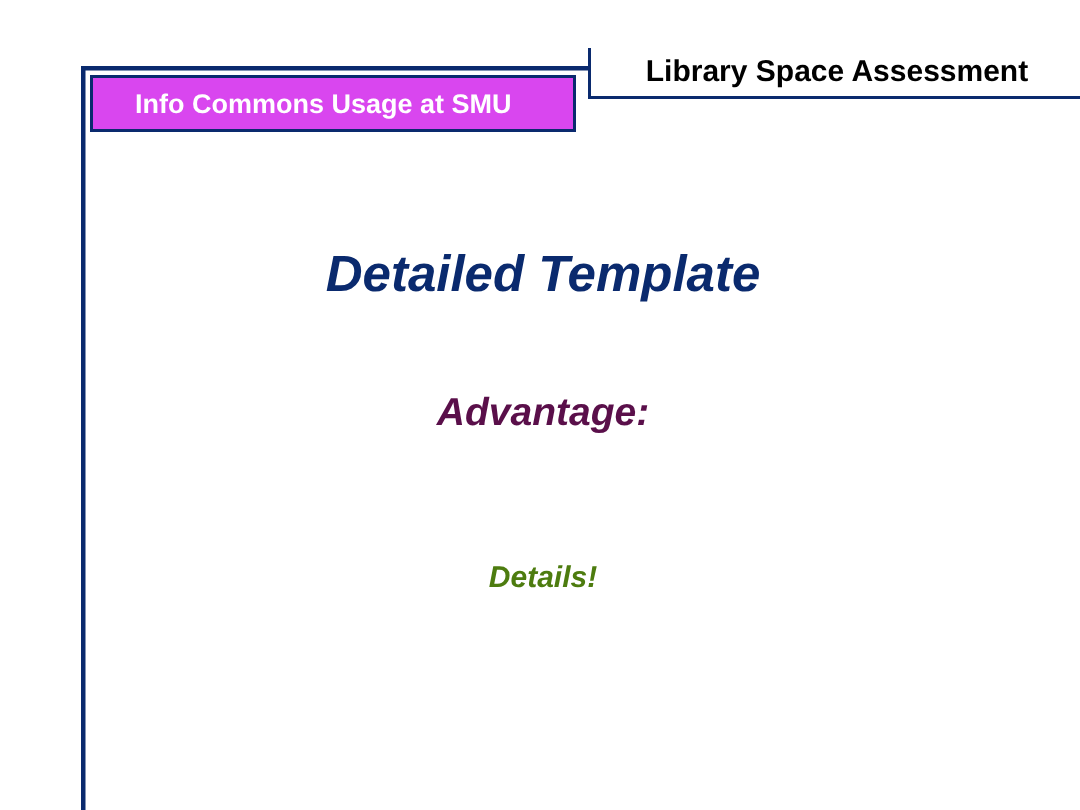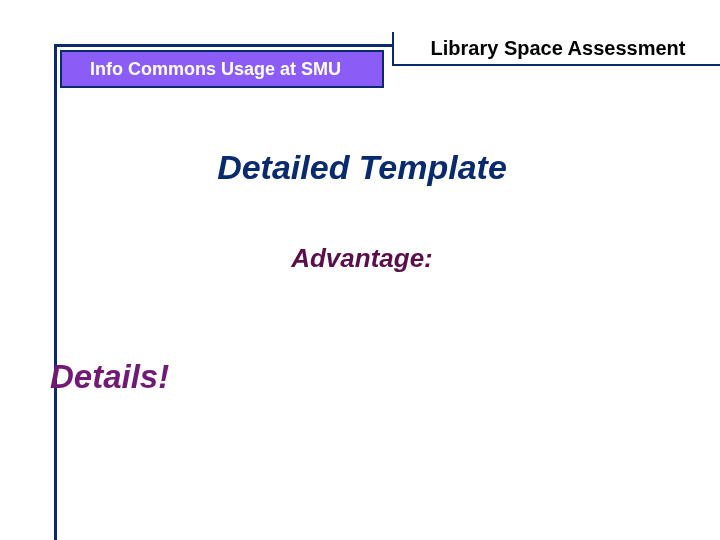--- a/index.html
+++ b/index.html
@@ -24,21 +24,21 @@
       bottom: 16px;
       border: 3px solid #0a2a6e;
       background: #ffffff;
     }
     .header-band {
       position: absolute;
       top: 18px;
       left: 28px;
       width: 324px;
       height: 38px;
-      background: #8b5cf6;
+      background: #d946ef;
       border: 2px solid #0a2a6e;
       display: flex;
       align-items: center;
       padding-left: 12px;
     }
     .header-band-text {
       color: #ffffff;
       font-weight: bold;
       font-size: 18px;
     }
@@ -68,37 +68,38 @@
       right: 22px;
       bottom: 16px;
       padding: 20px 40px;
     }
     .main-heading {
       font-size: 34px;
       font-weight: bold;
       font-style: italic;
       color: #0a2a6e;
       text-align: center;
-      margin-top: 0px;
+      margin-top: 16px;
       margin-left: -60px;
     }
     .sub-heading-1 {
       font-size: 26px;
       font-weight: bold;
       font-style: italic;
       color: #5a0f4a;
       text-align: center;
       margin-top: 24px;
       margin-left: -60px;
     }
     .sub-heading-2 {
-      font-size: 33px;
+      font-size: 20px;
       font-weight: bold;
       font-style: italic;
-      color: #701a75;
+      color: #4d7c0f;
+      text-align: center;
       margin-top: 52px;
       margin-left: -60px;
     }
   </style>
 </head>
 <body>
 
 <div class="slide">
   <div class="outer-border"></div>
 

